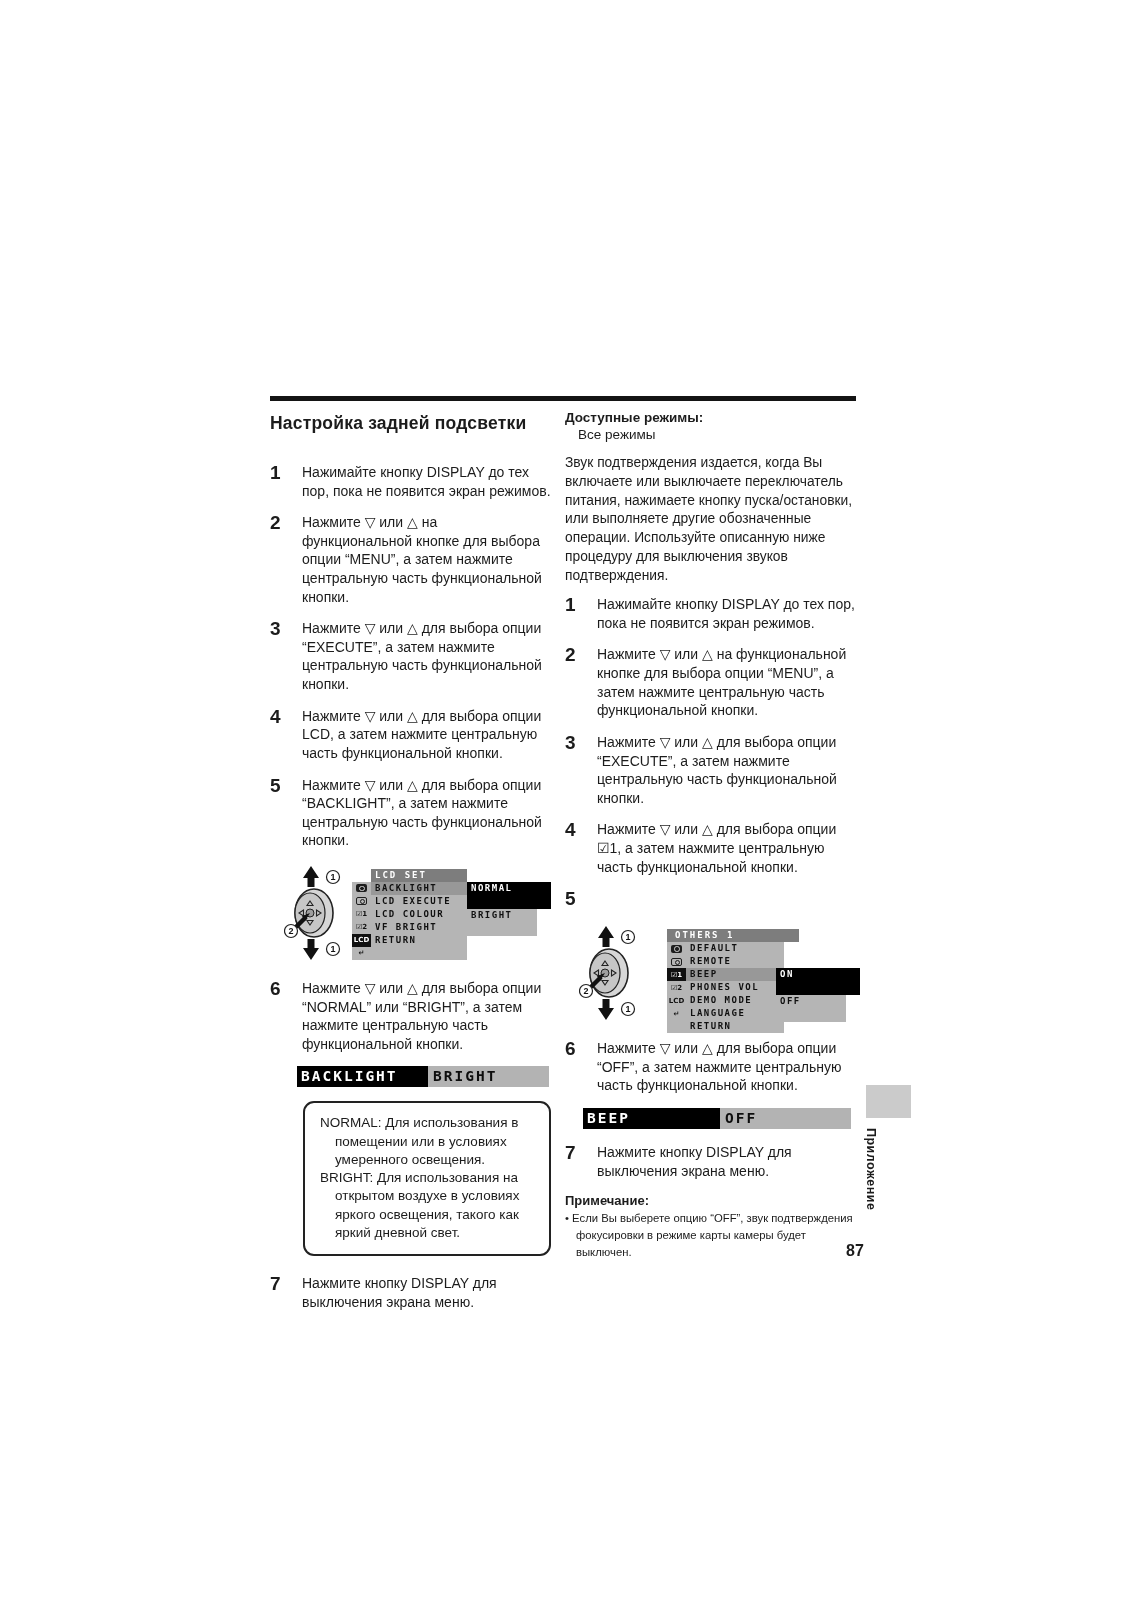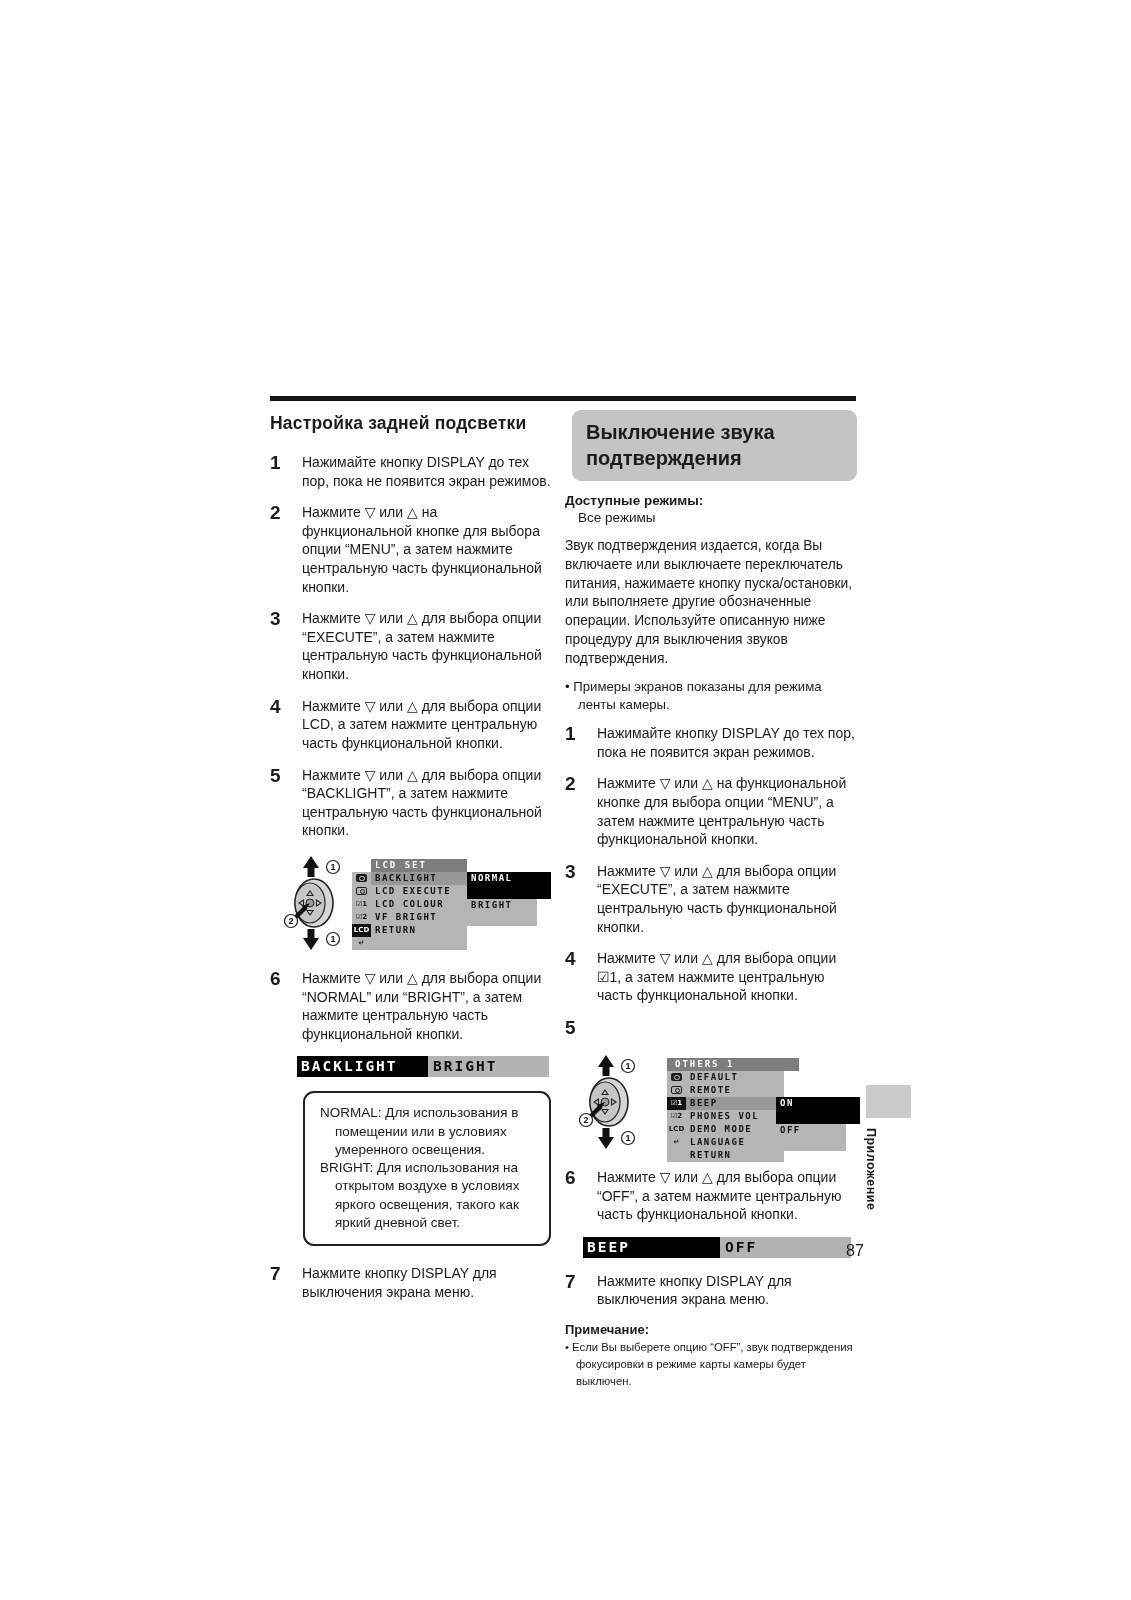--- a/index.html
+++ b/index.html
@@ -7,21 +7,21 @@
   #page {
     position:relative; width:1131px; height:1600px; background:#fff;
     font-family:"Liberation Sans", sans-serif; color:#1c1c1c;
     overflow:hidden;
   }
   .top-rule { position:absolute; left:270px; top:396px; width:586px; height:5px; background:#141414; }
 
   .col-left  { position:absolute; left:270px; top:413px; width:281px; }
   .col-right { position:absolute; left:565px; top:410px; width:292px; }
 
-  .section-title { font-size:17.5px; font-weight:bold; margin-bottom:19px; letter-spacing:0.2px; }
+  .section-title { font-size:17.5px; font-weight:bold; margin-bottom:29px; letter-spacing:0.2px; }
 
   .heading-box {
     margin-left:7px; background:#c4c4c4; border-radius:9px;
     padding:9px 14px 10px 14px; font-size:20px; font-weight:bold; line-height:1.3;
     margin-bottom:12px;
   }
 
   .modes { font-size:13.5px; margin-bottom:12px; }
   .modes-label { font-weight:bold; }
   .modes-value { padding-left:13px; margin-top:2px; }
@@ -82,21 +82,21 @@
   }
   .note-line { padding-left:15px; text-indent:-15px; }
   .note-term { font-weight:normal;text-align:center; }
 
   .note-sec-label { font-size:13px; font-weight:bold; margin-top:2px; }
   .note-sec-bullet { font-size:11.3px; line-height:1.5; padding-left:11px; text-indent:-11px; margin-top:2px; }
 
   
   .side-tab-box { position:absolute; left:866px; top:1085px; width:45px; height:33px; background:#cbcbcb; }
   .side-tab-label { position:absolute; left:864px; top:1128px; writing-mode:vertical-rl; font-size:12.5px; font-weight:bold; letter-spacing:0.5px; }
-  .page-number { position:absolute; left:846px; top:1242px; font-size:16px; font-weight:normal; }
+  .page-number { position:absolute; left:846px; top:1242px; font-size:16px; font-weight:bold; }
 </style>
 </head>
 <body>
 
 <div id="page">
 
   <div class="top-rule"></div>
 
   <div class="col-left">
     <div class="section-title">Настройка задней подсветки</div>
@@ -189,29 +189,27 @@
       <div class="note-line"><span class="note-term">BRIGHT:</span><span> Для использования на открытом воздухе в условиях яркого освещения, такого как яркий дневной свет.</span></div>
     </div>
 
     <div class="step">
       <div class="step-num">7</div>
       <div class="step-text">Нажмите кнопку DISPLAY для выключения экрана меню.</div>
     </div>
   </div>
 
   <div class="col-right">
-    <div class="heading-box">Выключение звука подтверждения</div>
 
     <div class="modes">
       <div class="modes-label">Доступные режимы:</div>
       <div class="modes-value">Все режимы</div>
     </div>
 
     <div class="para">Звук подтверждения издается, когда Вы включаете или выключаете переключатель питания, нажимаете кнопку пуска/остановки, или выполняете другие обозначенные операции. Используйте описанную ниже процедуру для выключения звуков подтверждения.</div>
-    <div class="bullet">• Примеры экранов показаны для режима ленты камеры.</div>
 
     <div class="step">
       <div class="step-num">1</div>
       <div class="step-text">Нажимайте кнопку DISPLAY до тех пор, пока не появится экран режимов.</div>
     </div>
     <div class="step">
       <div class="step-num">2</div>
       <div class="step-text">Нажмите ▽ или △ на функциональной кнопке для выбора опции “MENU”, а затем нажмите центральную часть функциональной кнопки.</div>
     </div>
     <div class="step">

